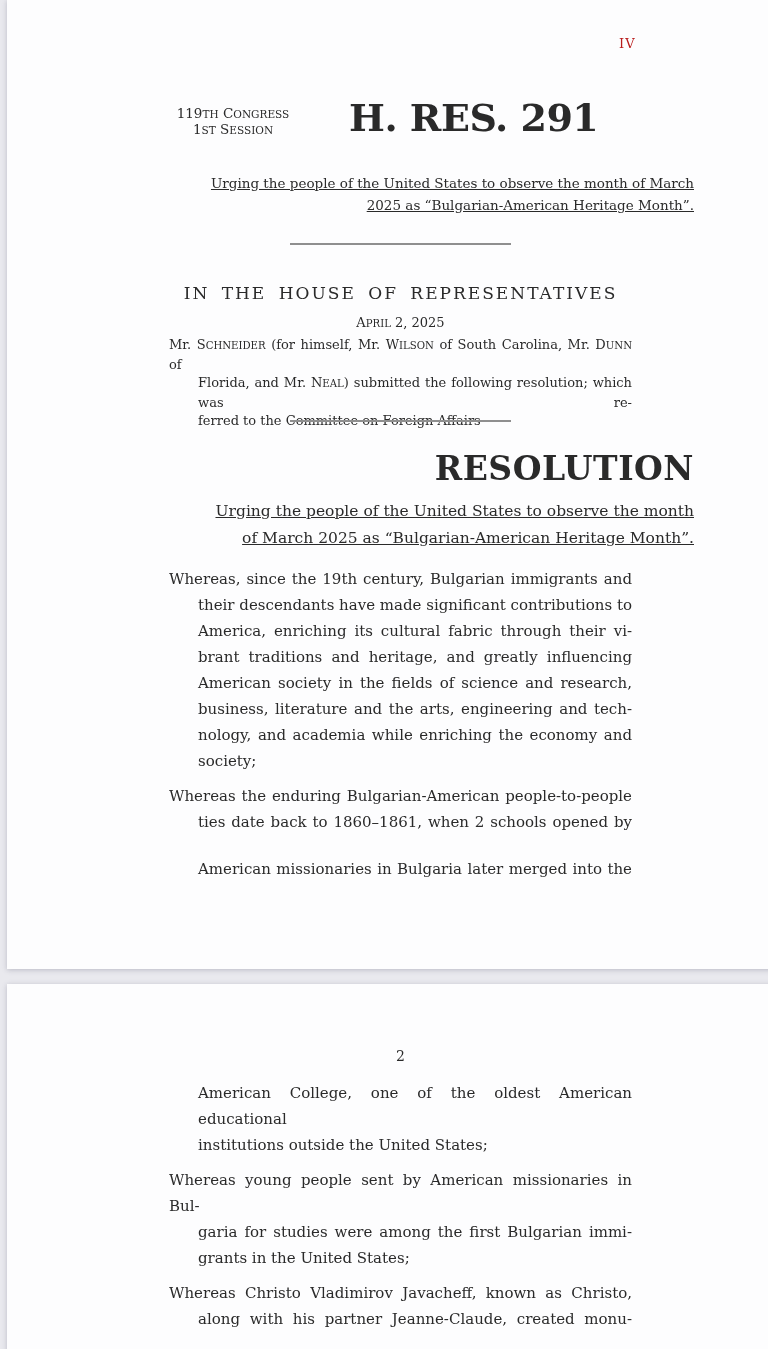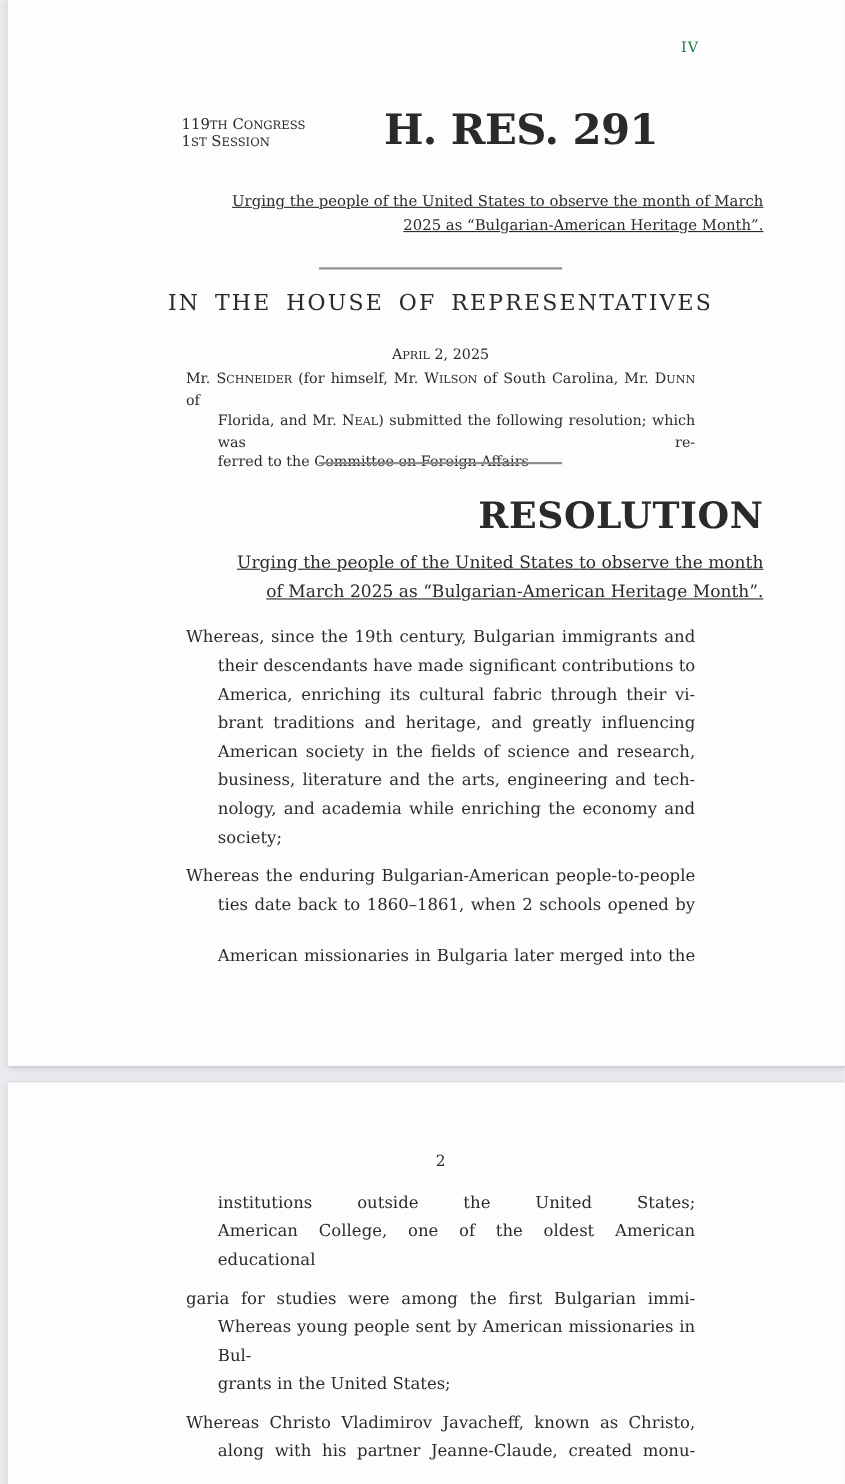--- a/index.html
+++ b/index.html
@@ -18,43 +18,43 @@
     background: #fdfdfe;
     box-shadow: 0 1px 5px rgba(70,70,95,0.28);
   }
   .page1 { top: 0; height: 969px; }
   .page2 { top: 984px; height: 380px; }
 
   .abs { position: absolute; }
 
   .folio {
     left: 612px; top: 36px;
-    font-size: 13px; color: #15803d; letter-spacing: 1px;
+    font-size: 13px; color: #b91c1c; letter-spacing: 1px;
   }
   .congress-block {
     left: 158px; top: 106px; width: 136px;
-    text-align: left; font-size: 13.5px; line-height: 15px;
+    text-align: center; font-size: 13.5px; line-height: 15px;
     white-space: nowrap;
   }
   .bill-number {
     left: 306px; top: 96px;
     font-size: 38px; font-weight: bold; line-height: 44px;
     letter-spacing: -0.5px; white-space: nowrap; margin-left: 36px;
   }
   .center-block { left: 100px; width: 587px; text-align: center; }
   .center-block > div { text-align: right; text-decoration: underline; }
   .title1 { top: 172px; font-size: 13.5px; line-height: 22px; }
   .rule {
     left: 283px; width: 221px; height: 2px;
     background: #8f8f8f;
   }
   .rule1 { top: 243px; }
   .rule2 { top: 420px; }
   .chamber {
-    top: 265px; font-size: 20px; line-height: 20px;
+    top: 283px; font-size: 17px; line-height: 20px;
     letter-spacing: 2px; word-spacing: 5px; white-space: nowrap;
   }
   .date-line { top: 314px; font-size: 13px; line-height: 18px; }
   .sponsor {
     left: 162px; top: 336px; width: 463px;
     font-size: 13px; line-height: 18.5px;
   }
   .res-head {
     top: 451px; font-size: 33px; font-weight: bold;
     line-height: 36px; letter-spacing: 0.5px; text-align: right;
@@ -137,26 +137,26 @@
           <div>American missionaries in Bulgaria later merged into the</div>
         </div>
     </div>
   </div>
 
   <div class="page page2">
     <div class="abs pagenum">2</div>
 
     <div class="abs body-text body2">
       <div class="para jlines cont">
+          <div>American College, one of the oldest American educational</div>
           <div>institutions outside the United States;</div>
-          <div>American College, one of the oldest American educational</div>
         </div>
       <div class="para jlines hang">
+          <div>Whereas young people sent by American missionaries in Bul-</div>
           <div>garia for studies were among the first Bulgarian immi-</div>
-          <div>Whereas young people sent by American missionaries in Bul-</div>
           <div>grants in the United States;</div>
         </div>
       <div class="para jlines jall hang">
           <div>Whereas Christo Vladimirov Javacheff, known as Christo,</div>
           <div>along with his partner Jeanne-Claude, created monu-</div>
           <div>mental public art projects such as The Gates in Central</div>
         </div>
     </div>
   </div>
 

